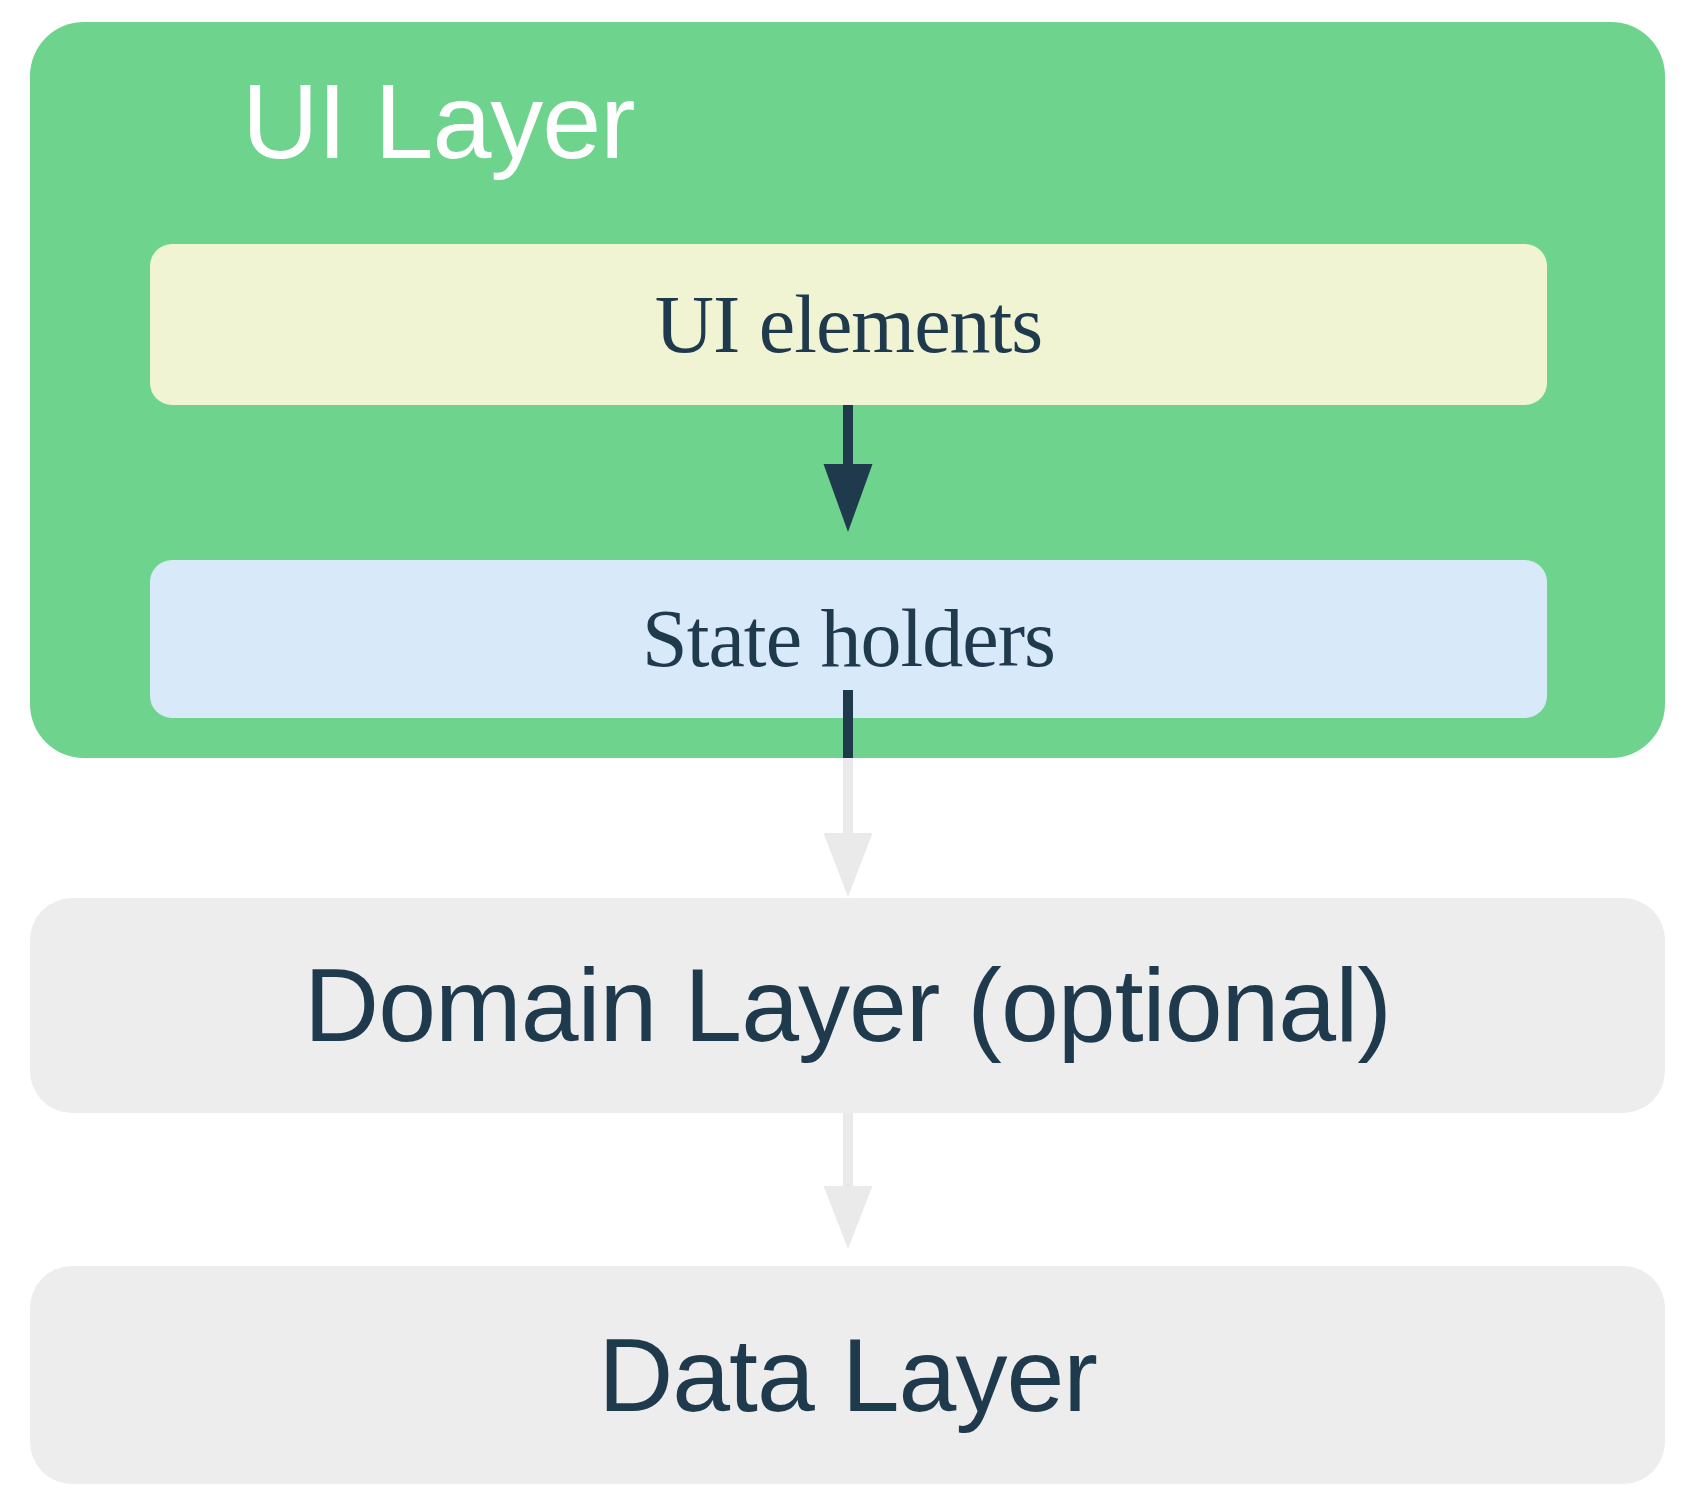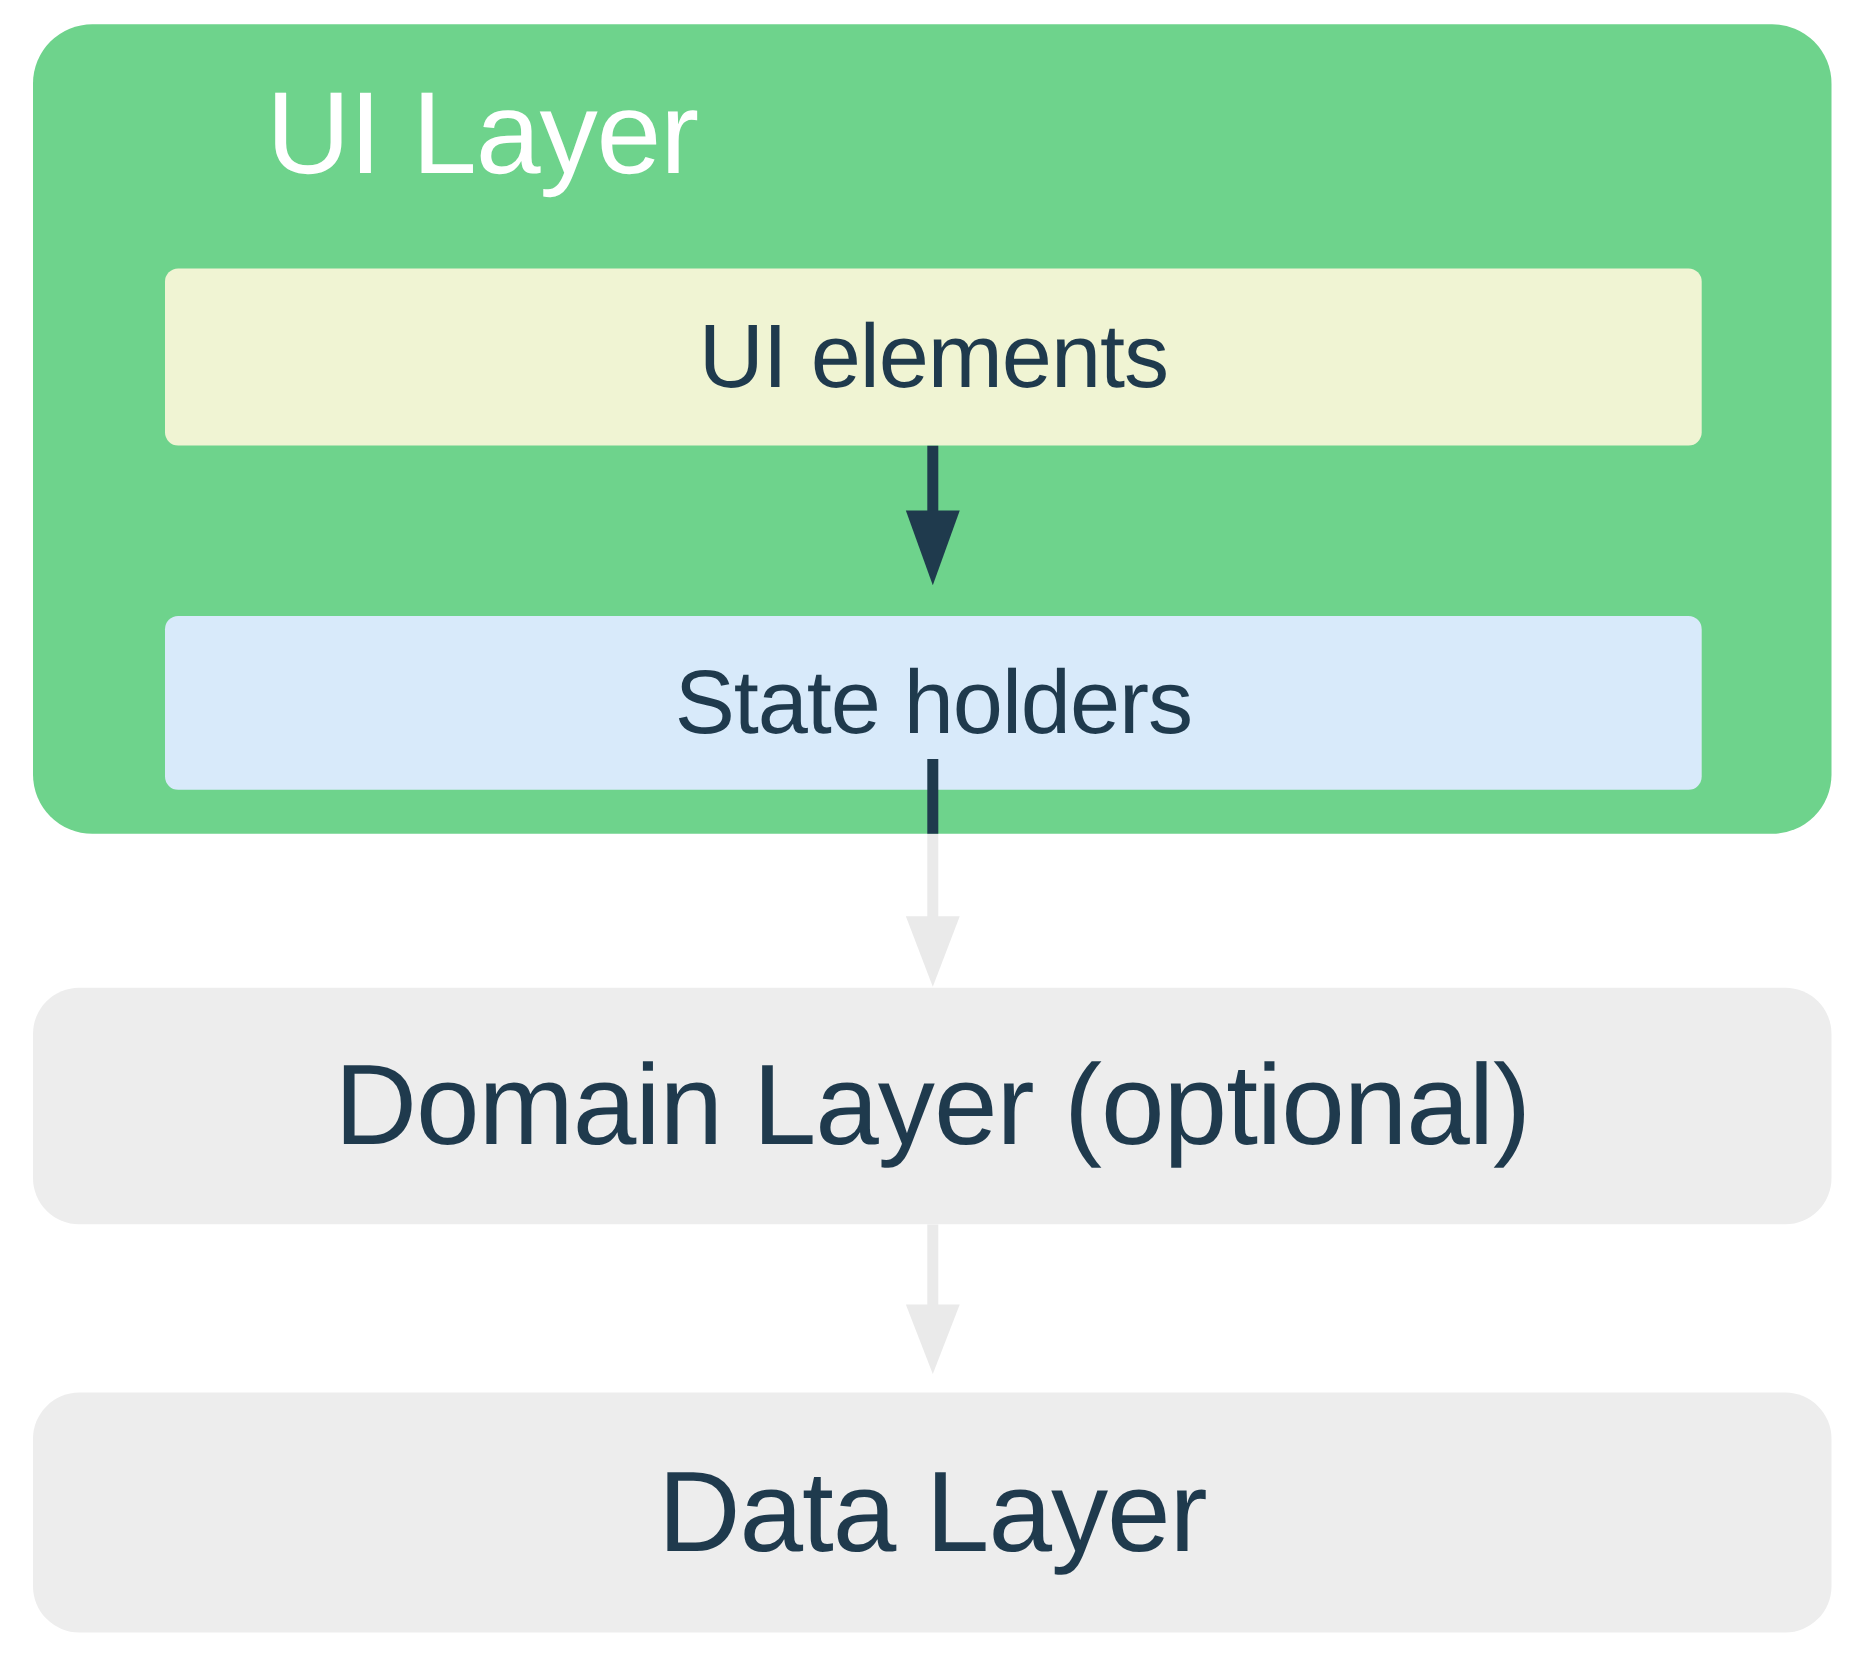--- a/index.html
+++ b/index.html
@@ -29,24 +29,25 @@
   .ui-layer-title{
     position:absolute; left:212px; top:36px;
     font-size:106px; line-height:1.2;
     color:var(--white);
     letter-spacing:-1px;
     white-space:nowrap;
   }
   .inner-box{
     position:absolute; left:120px; width:1397px;
     display:flex; align-items:center; justify-content:center;
-    border-radius:12px;
+    border-radius:22px;
     font-size:82px; color:var(--navy);
     letter-spacing:-1px;
     white-space:nowrap;
+    font-family:Liberation Serif, serif;
   }
   .ui-elements{ top:222px; height:161px; background:var(--pale-yellow); }
   .state-holders{ top:510px; height:158px; background:var(--pale-blue);margin-top:28px; }
   .arrow{ position:absolute; display:block; }
   .arrow .dark{ fill:var(--navy); }
   .arrow .light{ fill:var(--gray-arrow); }
   .dark-stub{
     position:absolute; left:843px; top:690px; width:10px; height:68px;
     background:var(--navy);
   }

